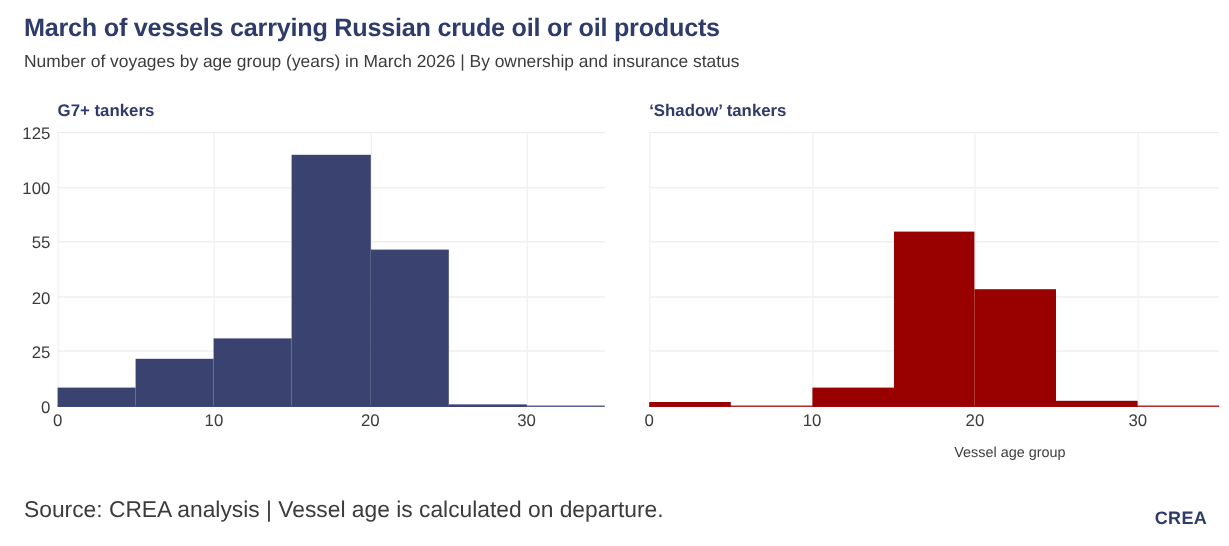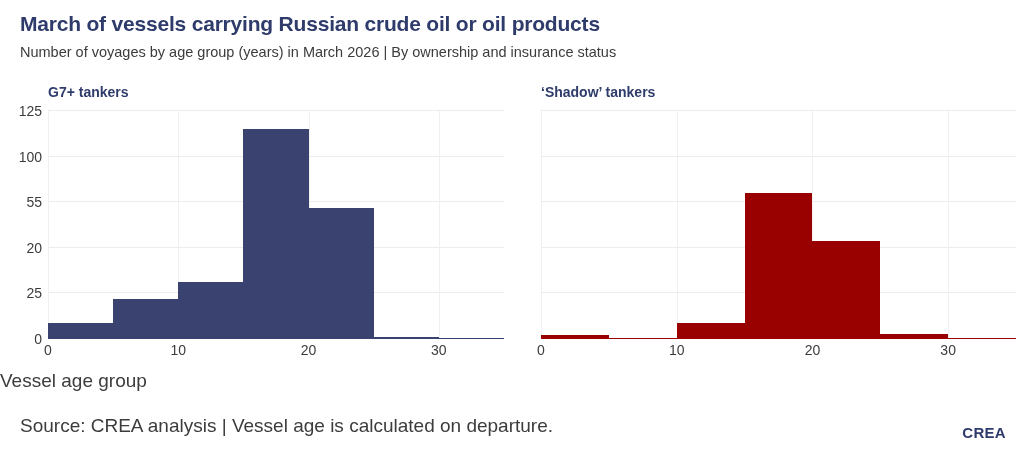--- a/index.html
+++ b/index.html
@@ -137,22 +137,22 @@
     font-size: 14px;
     color: #3c3c3c;
     white-space: nowrap;
   }
 
   
   .x-axis-title {
     position: absolute;
     top: 370px;
     width: 888px;
-    text-align: left;
-    font-size: 19px;
+    text-align: right;
+    font-size: 12px;
     color: #3c3c3c;
   }
 
   
   .footer-rule {
     position: absolute;
     left: 20px;
     top: 399px;
     width: 984px;
     height: 1px;

